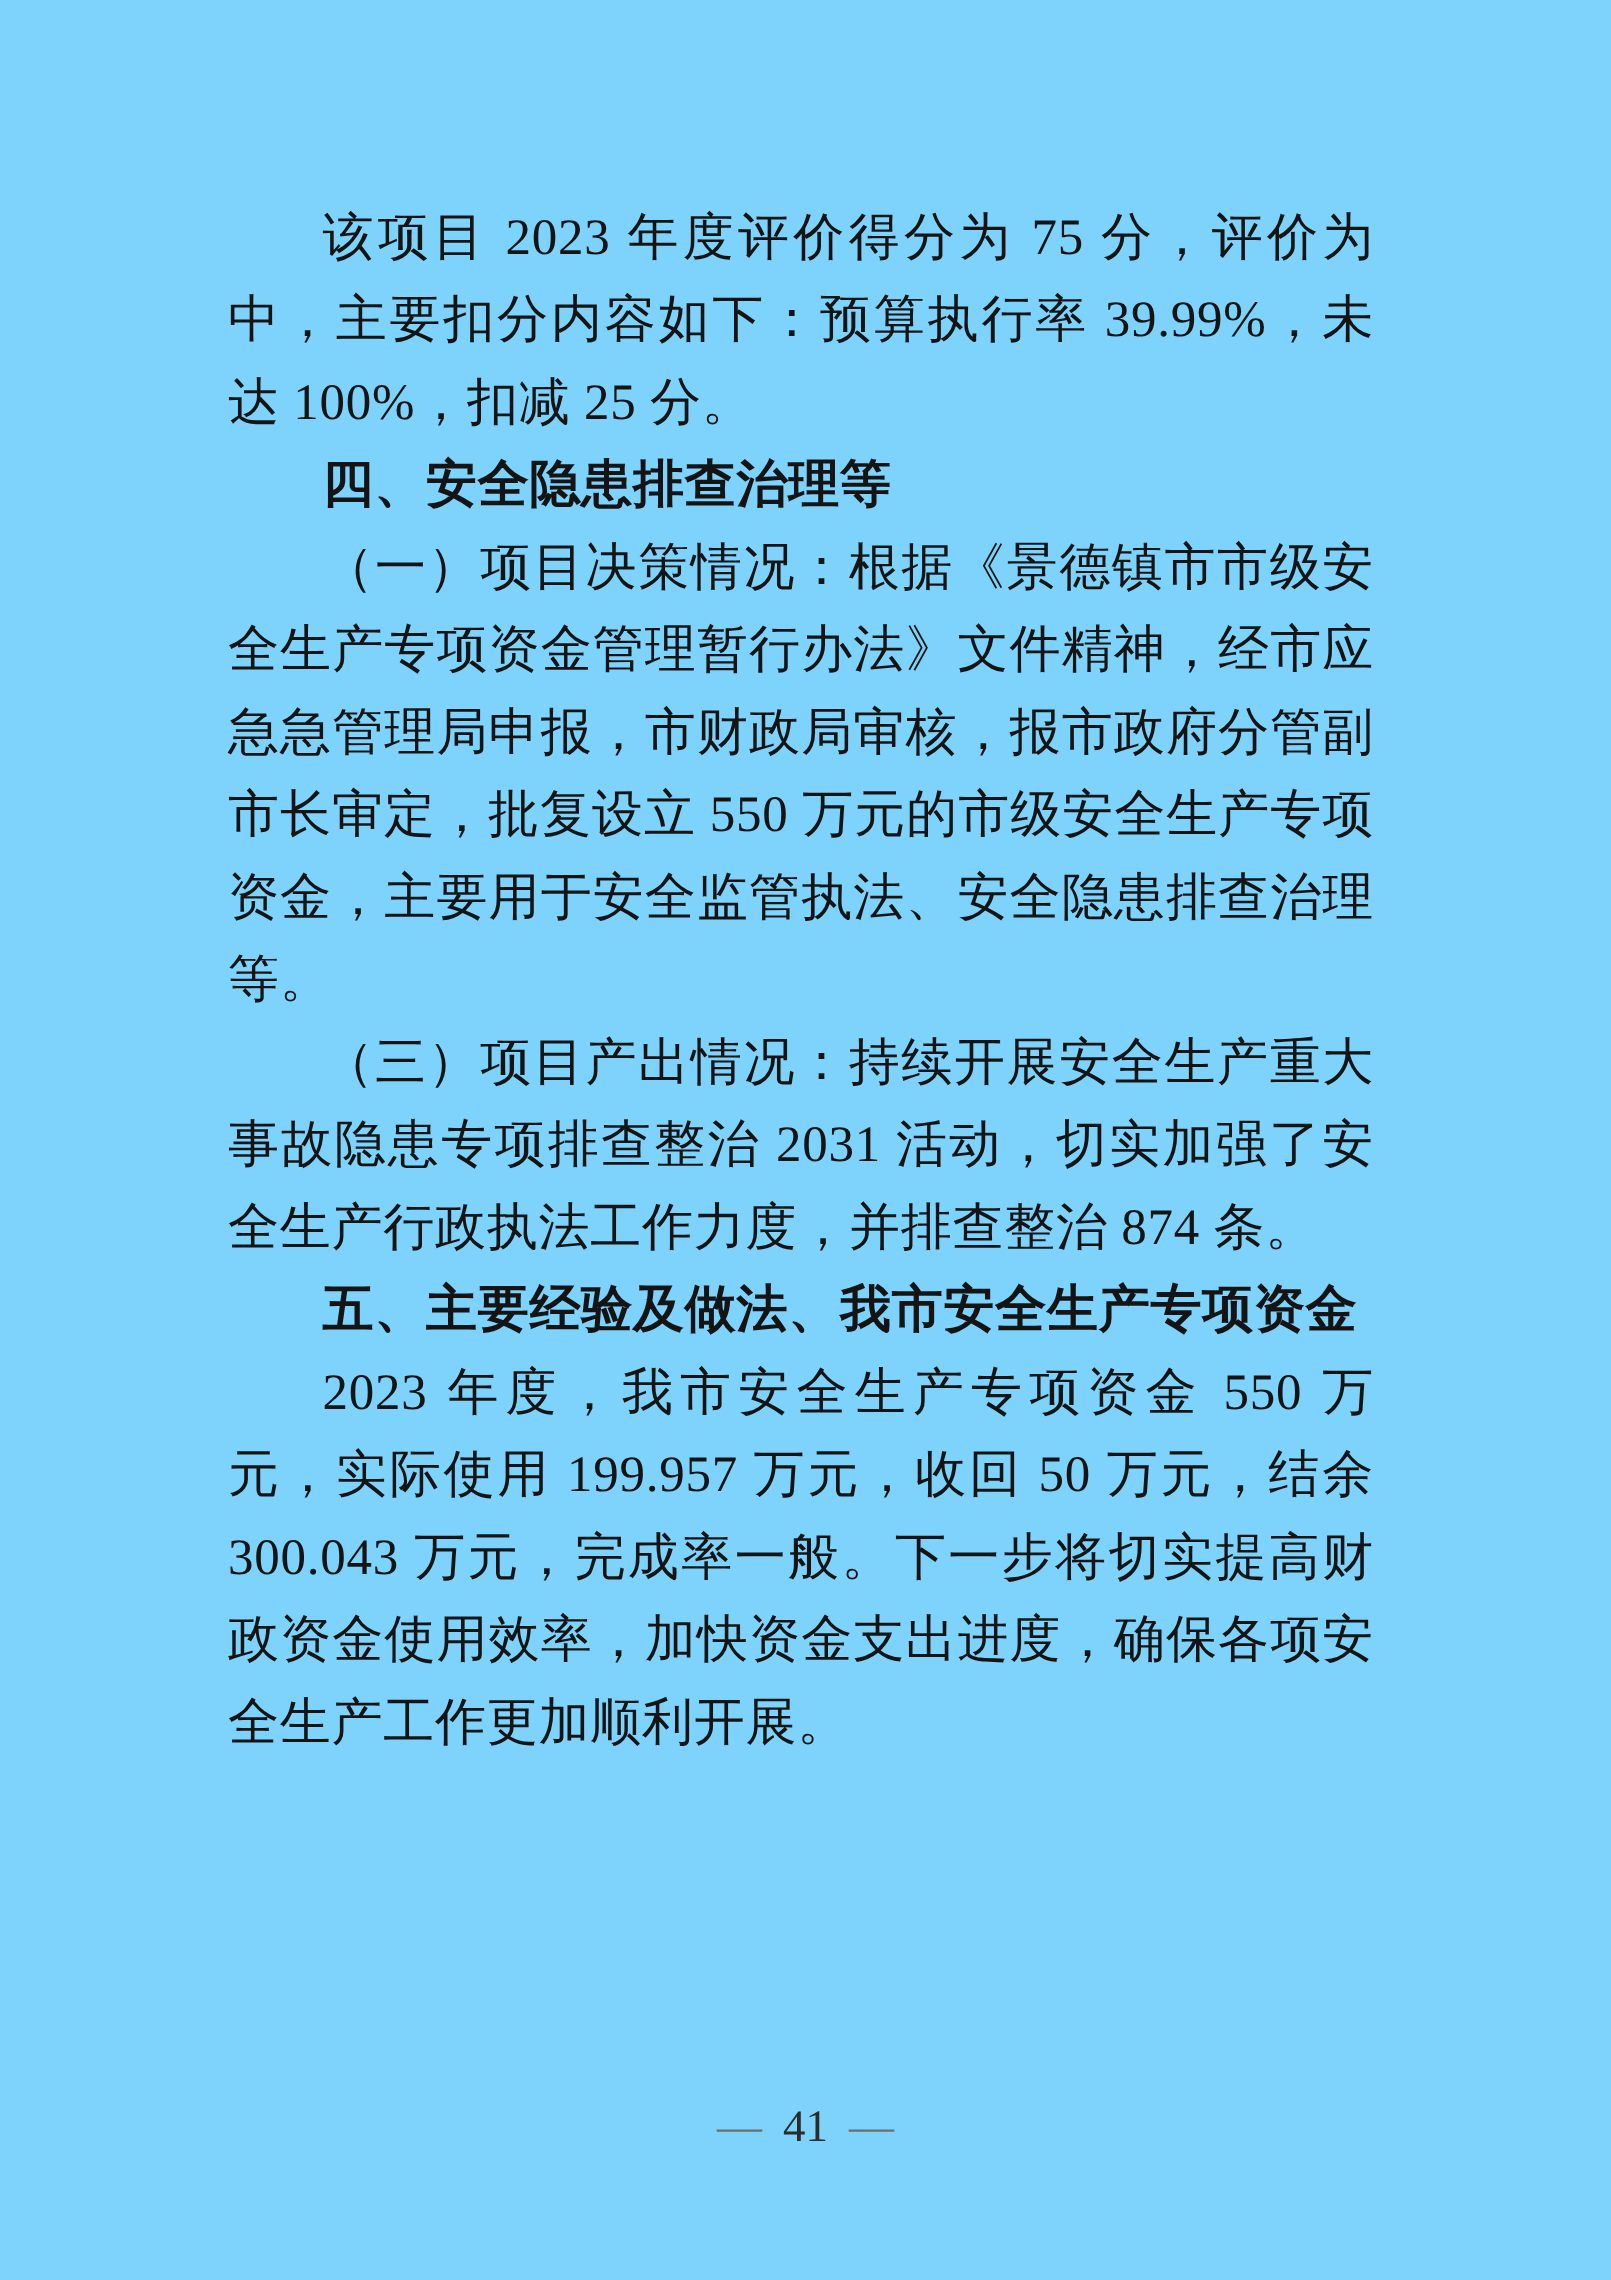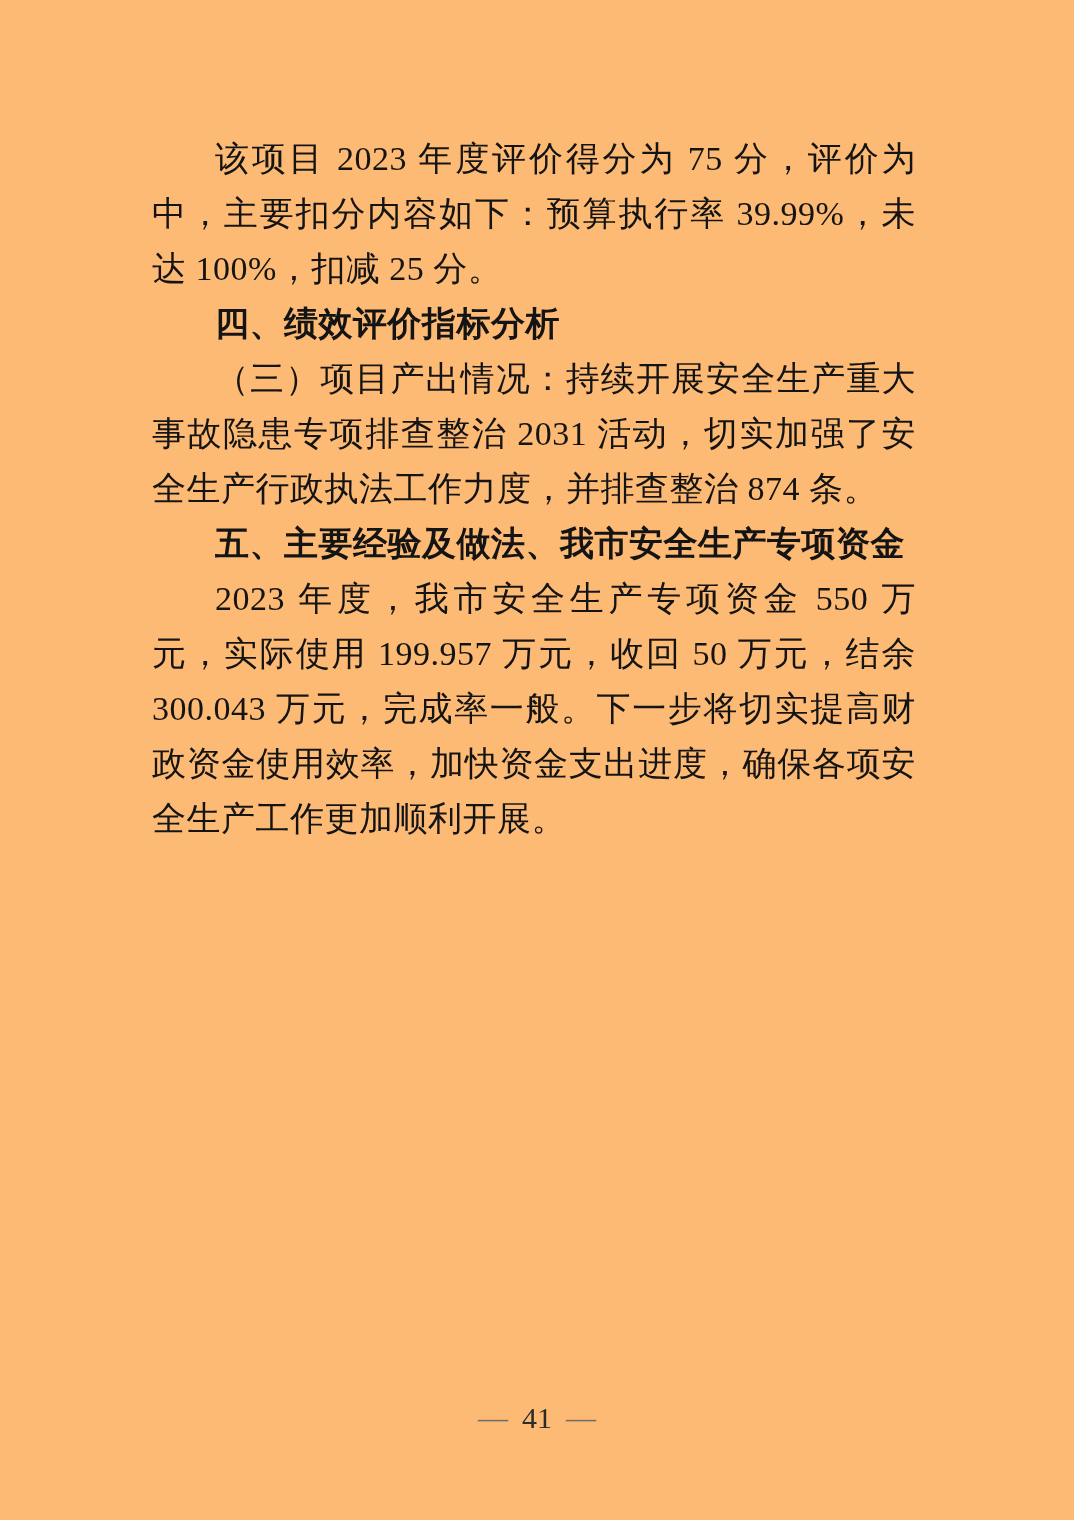--- a/index.html
+++ b/index.html
@@ -12,21 +12,21 @@
     height: 1520px;
     position: relative;
     font-family: "Liberation Serif", "DejaVu Serif", serif;
     color: #141414;
   }
   .page {
     position: absolute;
     left: 0; top: 0;
     width: 1074px;
     height: 1520px;
-    background: #fdba74;
+    background: #7dd3fc;
     overflow: hidden;
   }
   .content {
     position: absolute;
     left: 152px;
     top: 131px;
     width: 764px;
   }
   .para {
     margin: 0;
@@ -69,21 +69,22 @@
     display: inline-block;
     text-align: center;
   }
 </style>
 </head>
 <body>
 
 <div class="page">
   <div class="content">
     <p class="para">该项目 2023 年度评价得分为 75 分，评价为中，主要扣分内容如下：预算执行率 39.99%，未达 100%，扣减 25 分。</p>
-    <h2 class="heading">四、绩效评价指标分析</h2>
+    <h2 class="heading">四、安全隐患排查治理等</h2>
+    <p class="para">（一）项目决策情况：根据《景德镇市市级安全生产专项资金管理暂行办法》文件精神，经市应急急管理局申报，市财政局审核，报市政府分管副市长审定，批复设立 550 万元的市级安全生产专项资金，主要用于安全监管执法、安全隐患排查治理等。</p>
     <p class="para">（三）项目产出情况：持续开展安全生产重大事故隐患专项排查整治 2031 活动，切实加强了安全生产行政执法工作力度，并排查整治 874 条。</p>
     <h2 class="heading">五、主要经验及做法、我市安全生产专项资金</h2>
     <p class="para">2023 年度，我市安全生产专项资金 550 万元，实际使用 199.957 万元，收回 50 万元，结余 300.043 万元，完成率一般。下一步将切实提高财政资金使用效率，加快资金支出进度，确保各项安全生产工作更加顺利开展。</p>
   </div>
 
   <div class="footer">
     <span class="dash">—</span><span class="pagenum">41</span><span class="dash">—</span>
   </div>
 </div>
 

